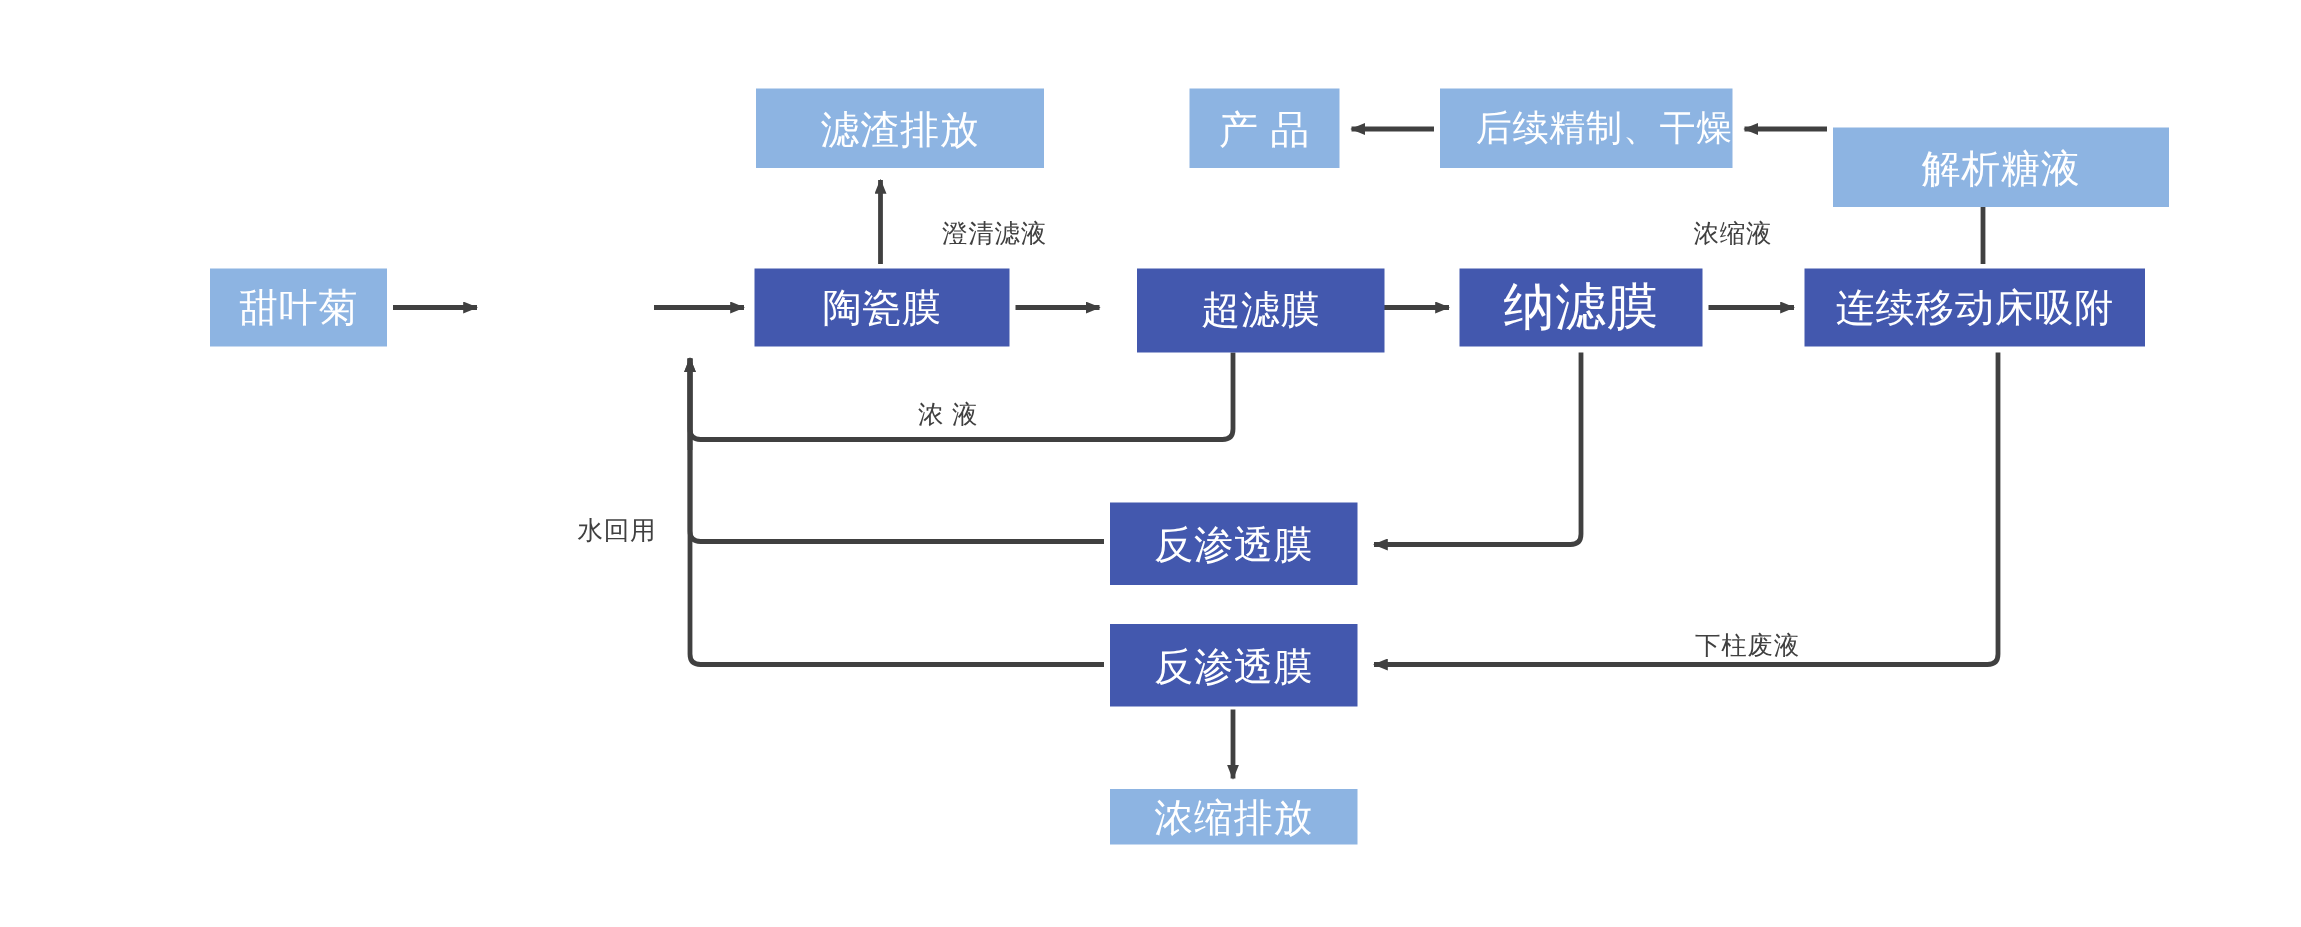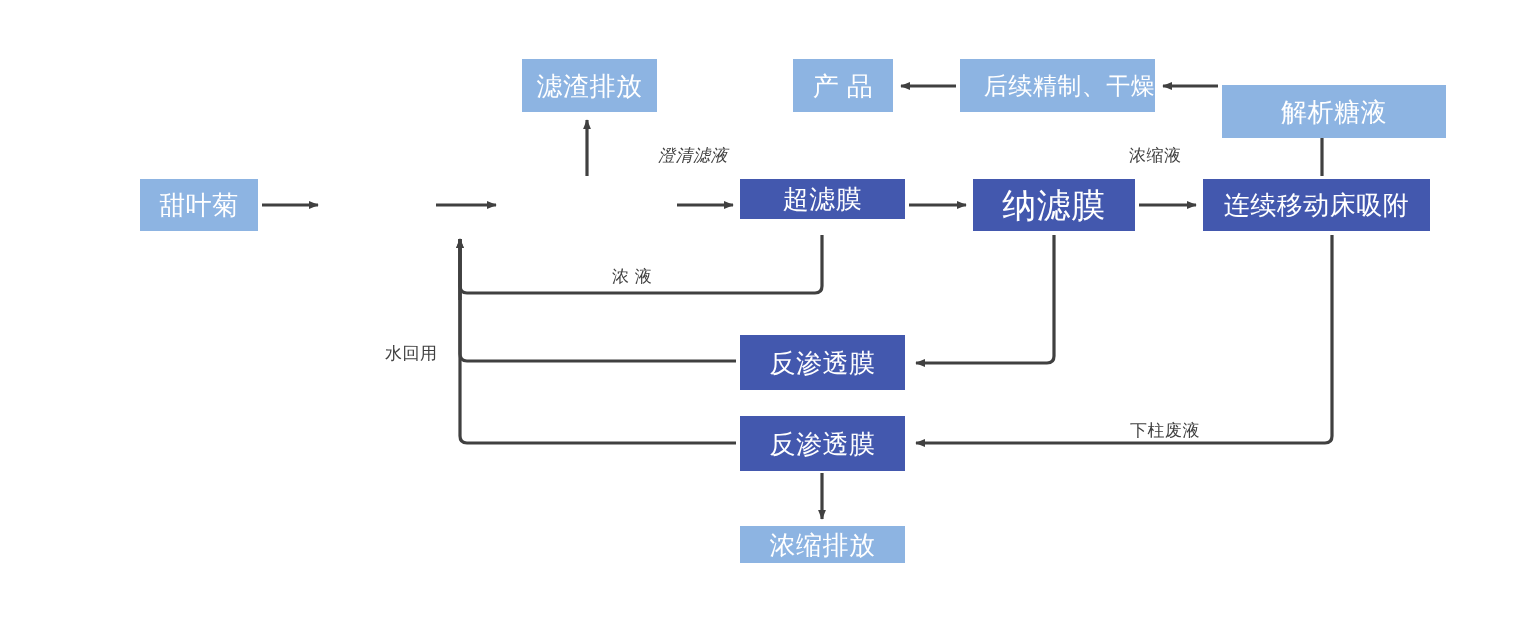--- a/index.html
+++ b/index.html
@@ -94,34 +94,37 @@
 
       <path d="M822,473 L822,519" marker-end="url(#arrow)"></path>
     </g>
   </svg>
 
   <div class="node-box node-light" style="left:140px; top:179px; width:118px; height:52px; font-size:26px;align-items:center;">
     <span>甜叶菊</span>
   </div>
 
 
+  <div class="node-box node-dark" style="left:503px; top:179px; width:170px; height:52px; font-size:26px;">
+    <span>陶瓷膜</span>
+  </div>
 
-  <div class="node-box node-dark" style="left:740px; top:179px; width:165px; height:40px; font-size:26px;">
+  <div class="node-box node-dark" style="left:758px; top:179px; width:165px; height:56px; font-size:26px;font-family:Liberation Serif, serif;">
     <span>超滤膜</span>
   </div>
 
   <div class="node-box node-dark" style="left:973px; top:179px; width:162px; height:52px; font-size:34px;">
     <span>纳滤膜</span>
   </div>
 
   <div class="node-box node-dark" style="left:1203px; top:179px; width:227px; height:52px; font-size:26px;">
     <span>连续移动床吸附</span>
   </div>
 
-  <div class="node-box node-light" style="left:522px; top:59px; width:135px; height:53px; font-size:26px;">
+  <div class="node-box node-light" style="left:504px; top:59px; width:192px; height:53px; font-size:26px;">
     <span>滤渣排放</span>
   </div>
 
   <div class="node-box node-light" style="left:793px; top:59px; width:100px; height:53px; font-size:26px;">
     <span>产 品</span>
   </div>
 
   <div class="node-box node-light" style="left:960px; top:59px; width:195px; height:53px; font-size:24px;padding-left:24px;">
     <span>后续精制、干燥</span>
   </div>
@@ -135,21 +138,21 @@
   </div>
 
   <div class="node-box node-dark" style="left:740px; top:416px; width:165px; height:55px; font-size:26px;">
     <span>反渗透膜</span>
   </div>
 
   <div class="node-box node-light" style="left:740px; top:526px; width:165px; height:37px; font-size:26px;">
     <span>浓缩排放</span>
   </div>
 
-  <div class="edge-label" style="left:658px; top:147px;font-style:italic;">澄清滤液</div>
+  <div class="edge-label" style="left:628px; top:147px;">澄清滤液</div>
 
   <div class="edge-label" style="left:1129px; top:147px;">浓缩液</div>
 
   <div class="edge-label" style="left:612px; top:268px;">浓 液</div>
 
   <div class="edge-label" style="left:385px; top:345px;">水回用</div>
 
   <div class="edge-label" style="left:1130px; top:422px;">下柱废液</div>
 
 </div>

